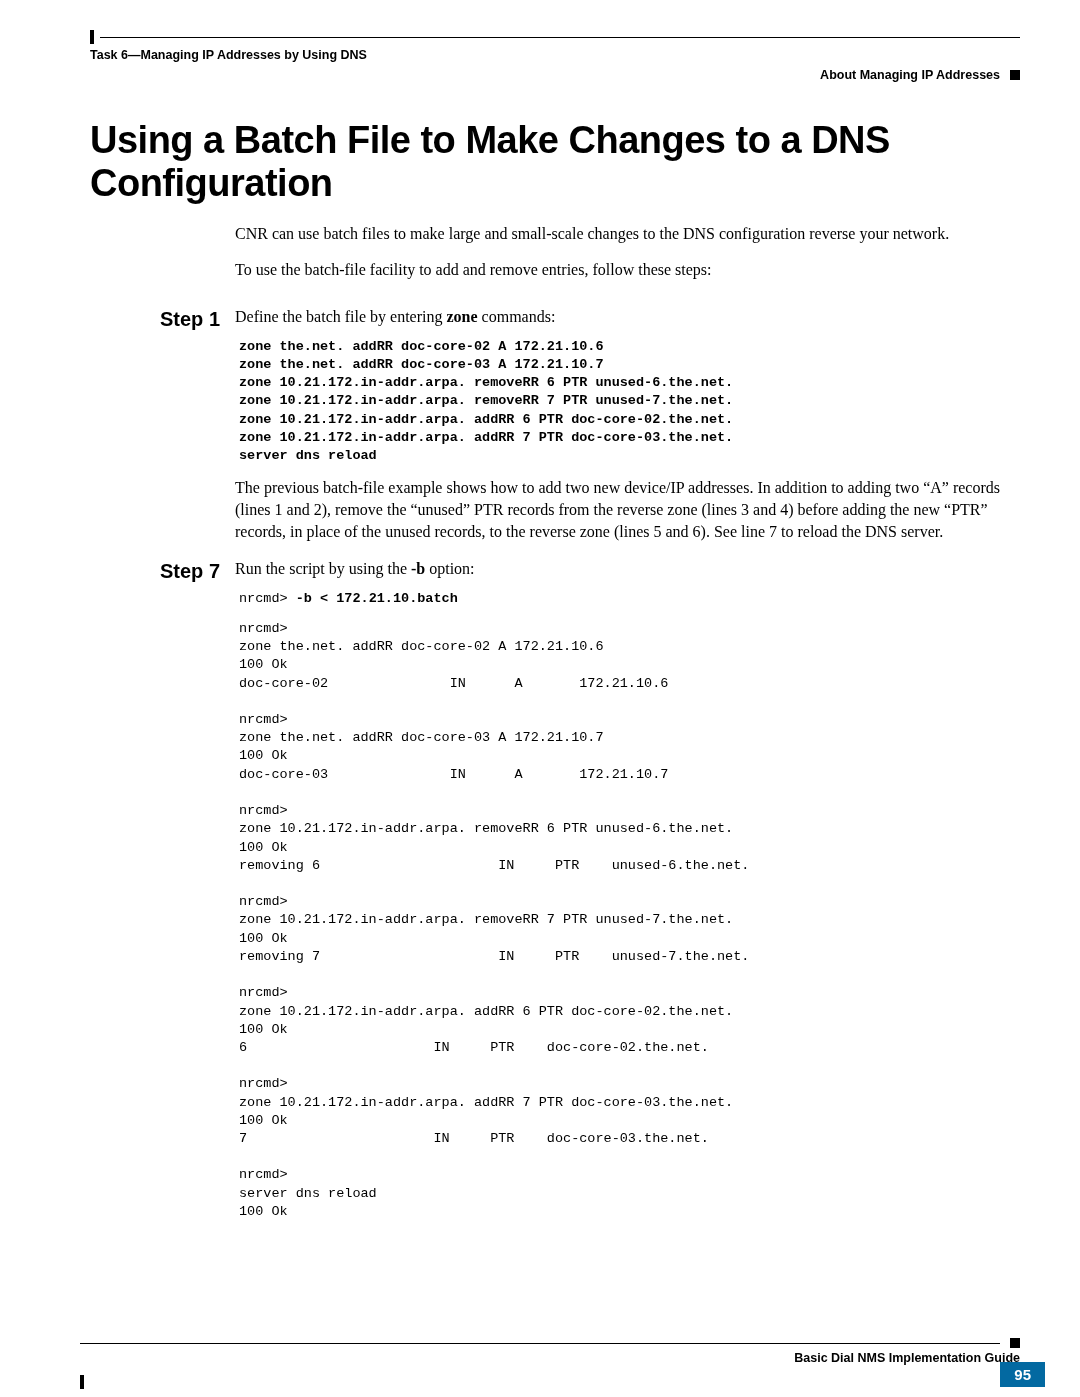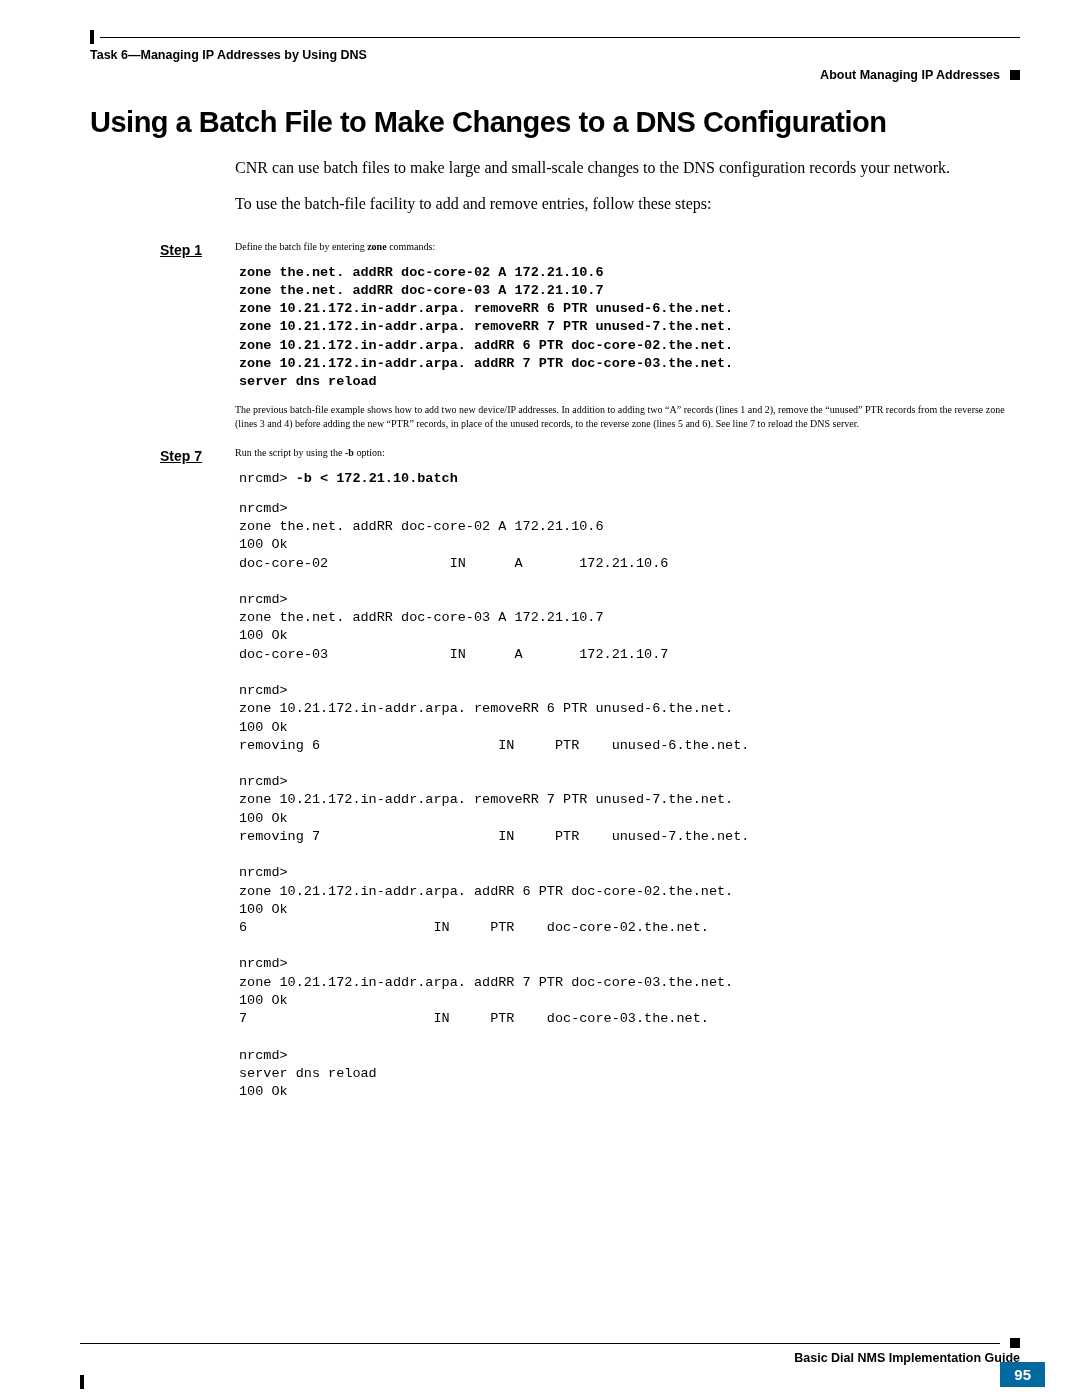--- a/index.html
+++ b/index.html
@@ -42,33 +42,33 @@
     margin-bottom: 6px;
   }
   .top-header-line .left { }
   .sub-header-row {
     display: flex;
     justify-content: flex-end;
     align-items: center;
     font-family: Arial, Helvetica, sans-serif;
     font-weight: bold;
     font-size: 12.5px;
-    margin-bottom: 24px;
+    margin-bottom: 37px;
   }
   .sub-header-row .square {
     width: 10px;
     height: 10px;
     background: #000;
     margin-left: 10px;
   }
 
   h1.section-title {
     font-family: Arial, Helvetica, sans-serif;
     font-weight: 700;
-    font-size: 29px;
+    font-size: 38px;
     margin: 0 0 18px 0;
     letter-spacing: -0.5px;
   }
 
   .body-col {
     margin-left: 145px;
     margin-right: 10px;
   }
   .body-col p {
     font-size: 16px;
@@ -79,32 +79,31 @@
   .step-row {
     display: flex;
     align-items: flex-start;
     margin-top: 26px;
   }
   .step-label {
     width: 145px;
     flex: 0 0 145px;
     font-family: Arial, Helvetica, sans-serif;
     font-weight: bold;
-    font-size: 14px;
+    font-size: 20px;
     padding-left: 70px;
     box-sizing: border-box;
     padding-top: 2px;
-    text-decoration: underline;
   }
   .step-body {
     flex: 1;
     font-size: 16px;
     line-height: 1.35;
   }
-  .step-body p { margin: 0 0 10px 0; font-size:10px; line-height:1.35; }
+  .step-body p { margin: 0 0 10px 0; font-size:16px; line-height:1.35; }
 
   pre.code {
     font-family: "Courier New", Courier, monospace;
     font-size: 13.5px;
     line-height: 1.35;
     margin: 2px 0 12px 4px;
     white-space: pre;
   }
   pre.code.bold { font-weight: bold; }
 
@@ -170,21 +169,21 @@
     <span class="left">Task 6—Managing IP Addresses by Using DNS</span>
   </div>
   <div class="sub-header-row">
     <span>About Managing IP Addresses</span>
     <span class="square"></span>
   </div>
 
   <h1 class="section-title">Using a Batch File to Make Changes to a DNS Configuration</h1>
 
   <div class="body-col">
-    <p>CNR can use batch files to make large and small-scale changes to the DNS configuration records your network.</p>
+    <p>CNR can use batch files to make large and small-scale changes to the DNS configuration reverse your network.</p>
     <p>To use the batch-file facility to add and remove entries, follow these steps:</p>
   </div>
 
   <div class="step-row">
     <div class="step-label">Step 1</div>
     <div class="step-body">
       <p>
         <span>Define the batch file by entering </span><b>zone</b><span> commands:</span>
       </p>
       <pre class="code bold">zone the.net. addRR doc-core-02 A 172.21.10.6

